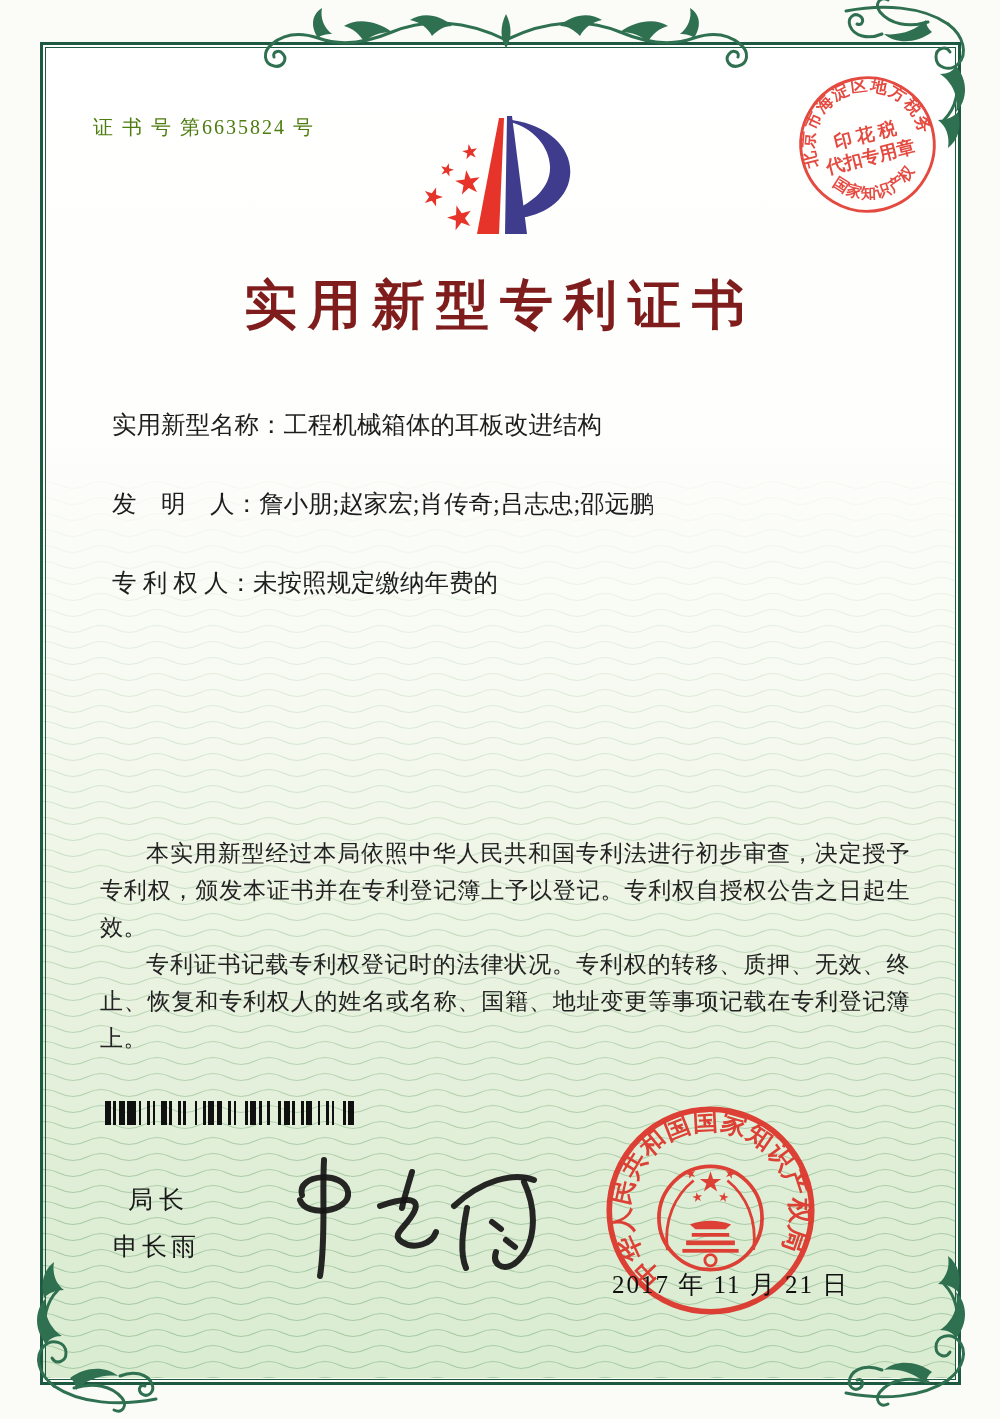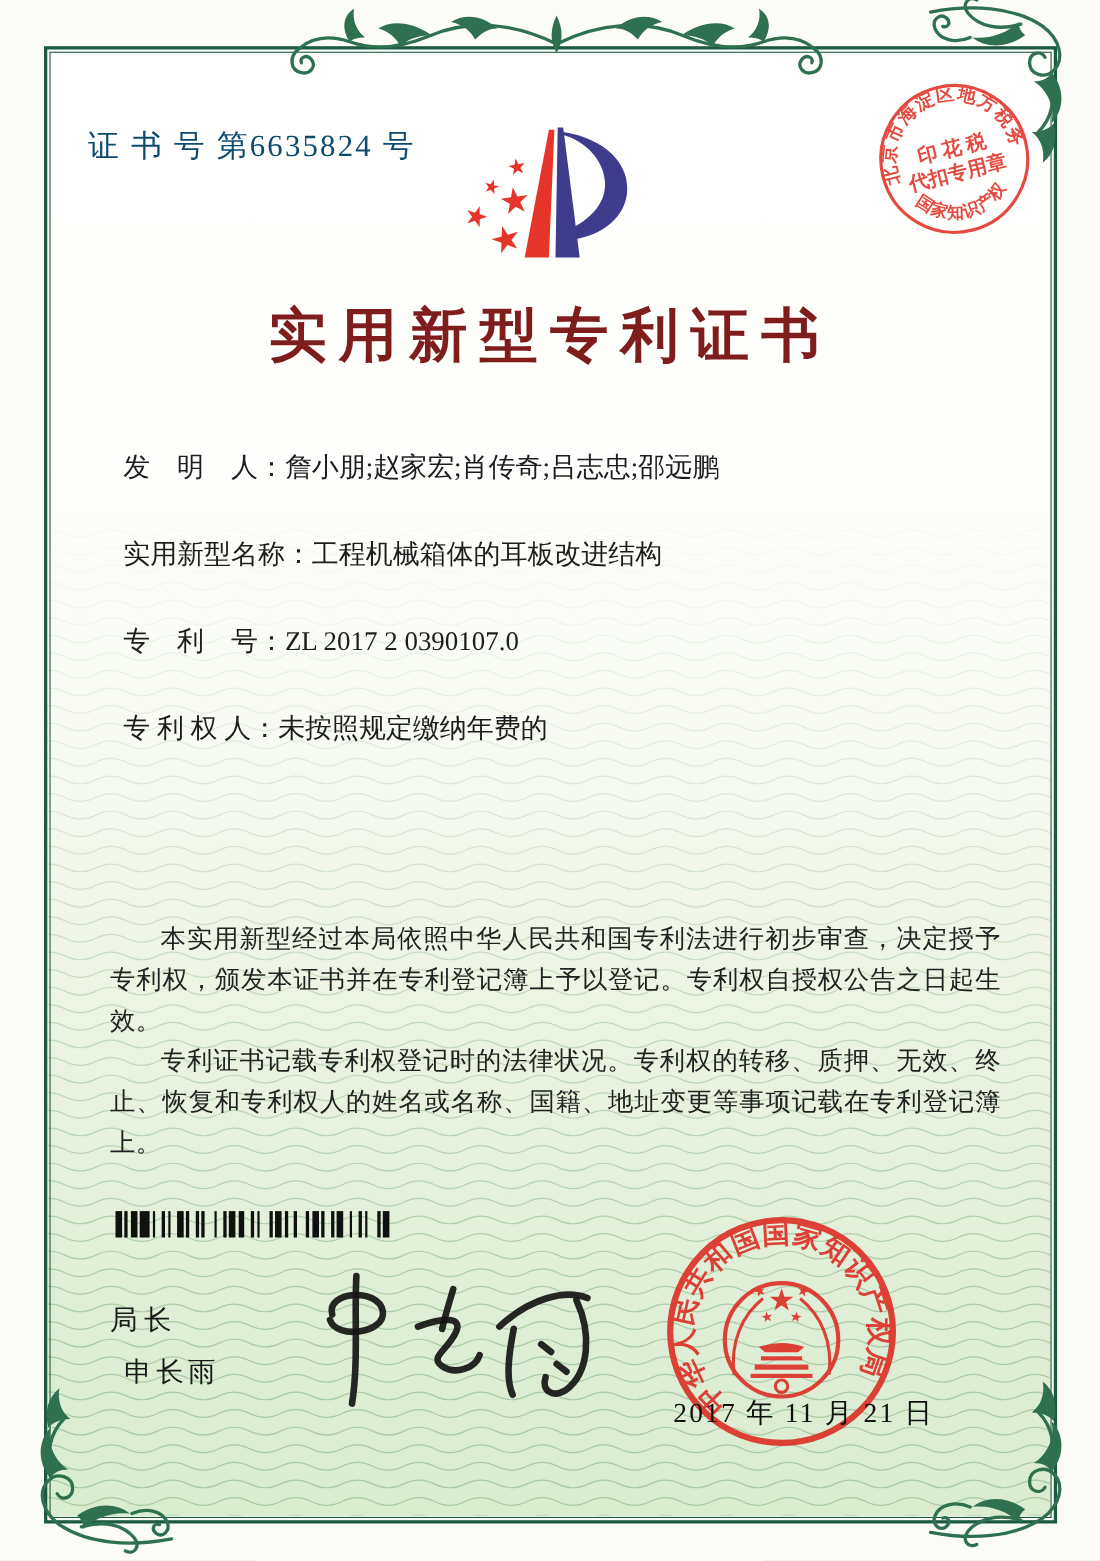--- a/index.html
+++ b/index.html
@@ -27,21 +27,21 @@
   .texture svg{position:absolute;left:0;top:0;}
   .texture path{fill:none;stroke:var(--wave-green);stroke-width:1.1;}
   
   .frame-outer{position:absolute;left:40px;top:42px;width:915px;height:1337px;border:3px solid var(--border-green);}
   .frame-inner{position:absolute;inset:2px;border:1px solid var(--border-green);}
   
   .orn{position:absolute;overflow:visible;}
   .os{stroke:var(--ornament-green);stroke-width:3;fill:none;stroke-linecap:round;}
   .of{fill:var(--ornament-green);stroke:none;}
   
-  .cert-no{position:absolute;left:80px;top:114px;font-size:28px;letter-spacing:2px;color:#0c4a6e;white-space:pre;}
+  .cert-no{position:absolute;left:93px;top:114px;font-size:20px;letter-spacing:2px;color:#4d7c0f;white-space:pre;}
   .logo{position:absolute;left:413px;top:106px;}
   .tax-stamp{position:absolute;left:795px;top:72px;transform:rotate(-14deg);opacity:.92;}
   .tax-stamp text{font-family:"Liberation Serif","DejaVu Serif",serif;font-weight:bold;fill:var(--stamp-red);}
   .title{
     position:absolute;left:0;right:0;top:270px;margin:0;text-align:center;
     font-size:53px;font-weight:700;letter-spacing:11px;color:#7f1d1d;
   }
   
   .fields{position:absolute;left:112px;top:408px;right:80px;}
   .field{font-size:24.5px;margin:0 0 46px 0;white-space:pre;color:#1d1d1d;}
@@ -49,21 +49,21 @@
   .field .fvalue{white-space:pre;}
   
   .body-text{position:absolute;left:100px;top:835px;width:810px;}
   .body-text p{margin:0;font-size:23px;line-height:37px;text-indent:2em;text-align:justify;letter-spacing:.5px;color:#222;}
   
   .barcode{position:absolute;left:105px;top:1101px;height:24px;display:flex;align-items:stretch;}
   .barcode span{display:block;height:100%;}
   .bar-ink{background:#101010;}
   .bar-space{background:transparent;}
   
-  .director-label{position:absolute;left:100px;top:1183px;font-size:25px;letter-spacing:6px;color:#191919;font-family:"Liberation Sans","DejaVu Sans",sans-serif;}
+  .director-label{position:absolute;left:128px;top:1183px;font-size:25px;letter-spacing:6px;color:#191919;font-family:"Liberation Sans","DejaVu Sans",sans-serif;}
   .director-name{position:absolute;left:113px;top:1230px;font-size:25px;letter-spacing:4px;color:#191919;font-family:"Liberation Sans","DejaVu Sans",sans-serif;}
   .signature{position:absolute;left:262px;top:1150px;}
   .signature path{stroke:#151515;stroke-width:6;fill:none;stroke-linecap:round;stroke-linejoin:round;opacity:.92;}
   
   .seal{position:absolute;left:598px;top:1098px;opacity:.93;}
   .seal text{font-family:"Liberation Serif","DejaVu Serif",serif;font-weight:bold;fill:var(--seal-red);}
   .issue-date{position:absolute;left:612px;top:1268px;font-size:25px;letter-spacing:2px;color:#101010;z-index:8;white-space:pre;}
   .page-footer{position:absolute;left:0;width:940px;top:1340px;text-align:center;font-size:20px;letter-spacing:3px;color:#2b2b2b;}
   .z5{z-index:5;} .z6{z-index:6;}
 </style>
@@ -199,23 +199,22 @@
     <text font-size="21" letter-spacing="1">
       <textPath href="#tp-tax-bot">国家知识产权局</textPath>
     </text>
     <text x="100" y="95" font-size="25" text-anchor="middle">印 花 税</text>
     <text x="100" y="126" font-size="25" text-anchor="middle">代扣专用章</text>
   </svg>
 
   <h1 class="title">实用新型专利证书</h1>
 
   <div class="fields">
+    <div class="field"><span class="flabel">实用新型名称：</span><span class="fvalue">工程机械箱体的耳板改进结构</span></div>
     <div class="field"><span class="flabel">发　明　人：</span><span class="fvalue">詹小朋;赵家宏;肖传奇;吕志忠;邵远鹏</span></div>
-    <div class="field"><span class="flabel">实用新型名称：</span><span class="fvalue">工程机械箱体的耳板改进结构</span></div>
-    <div class="field"><span class="flabel">专　利　号：</span><span class="fvalue">ZL 2017 2 0390107.0</span></div>
     <div class="field"><span class="flabel">专 利 权 人：</span><span class="fvalue">未按照规定缴纳年费的</span></div>
   </div>
 
   <div class="body-text">
     <p>本实用新型经过本局依照中华人民共和国专利法进行初步审查，决定授予专利权，颁发本证书并在专利登记簿上予以登记。专利权自授权公告之日起生效。</p>
     <p>专利证书记载专利权登记时的法律状况。专利权的转移、质押、无效、终止、恢复和专利权人的姓名或名称、国籍、地址变更等事项记载在专利登记簿上。</p>
   </div>
 
   <div class="barcode" id="barcode">
       <span class="bar-ink" style="width: 5.6px;"></span>

